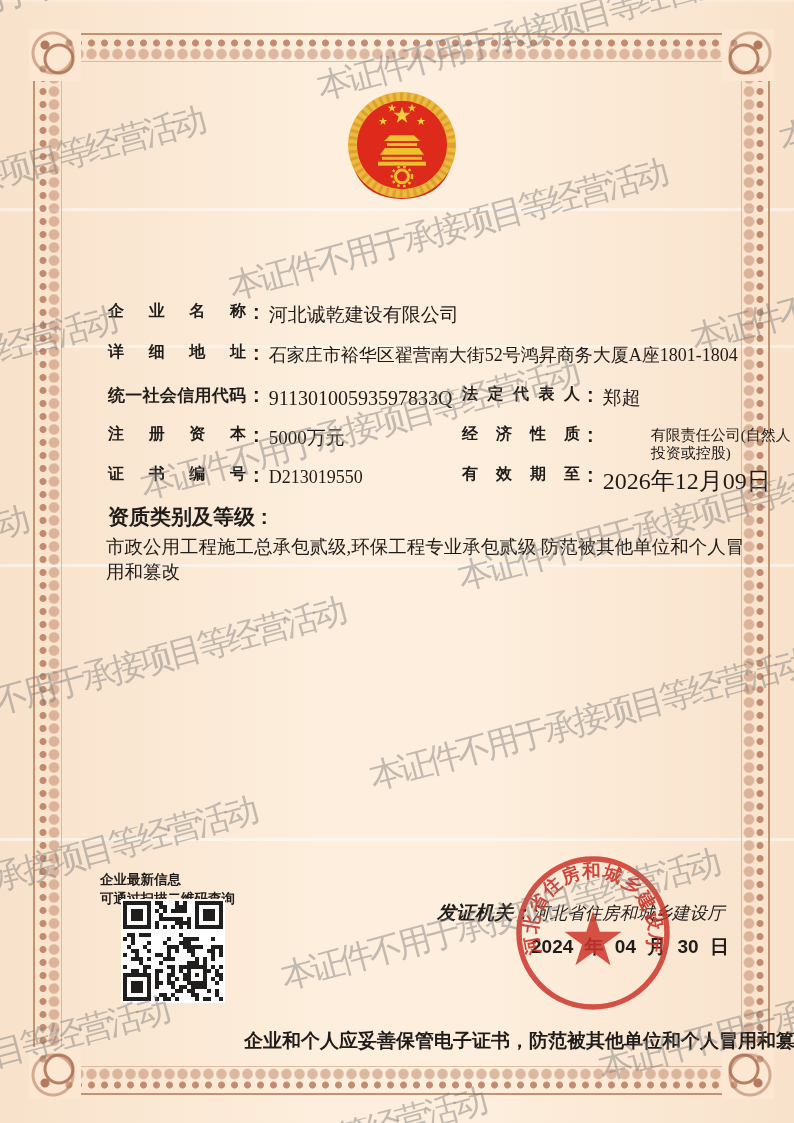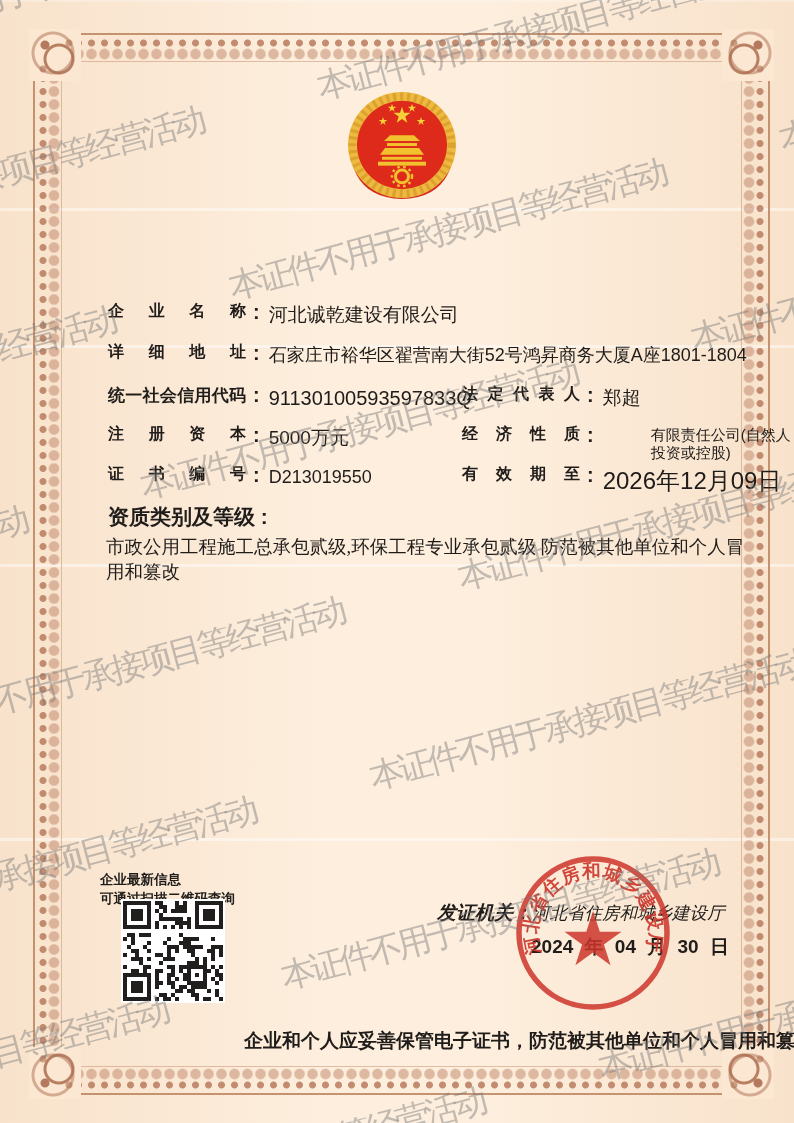--- a/index.html
+++ b/index.html
@@ -51,21 +51,21 @@
   .title{position:absolute;top:226px;left:0;width:100%;text-align:center;
     font-size:40px;font-weight:bold;letter-spacing:16px;text-indent:16px;color:#8a6530;}
 
   
   .fitem{position:absolute;display:flex;align-items:flex-start;}
   .flabel{display:inline-block;width:138px;font-weight:bold;font-size:16px;
     text-align:justify;text-align-last:justify;flex:none;}
   .flabel.small{font-size:17px;letter-spacing:0;}
   .flabel.rt{width:118px;}
   .fcolon{font-weight:bold;font-size:20px;padding:0 9px 0 7px;flex:none;}
-  .fvalue{font-family:Liberation Sans, sans-serif;font-size:19px;padding-top:1px;}
+  .fvalue{font-family:Liberation Serif, serif;font-size:19px;padding-top:1px;}
   .fvalue.num{font-size:20px;padding-top:3px;}
   .fvalue.sm{font-size:15px;width:150px;line-height:1.2;padding-top:2px;margin-left:48px;}
   .qhead{position:absolute;left:108px;top:503px;font-weight:bold;font-size:21px;}
   .qtext{position:absolute;left:106px;top:534px;width:640px;
     font-family:"Liberation Serif","DejaVu Serif",serif;font-size:18.5px;}
 
   
   .qr-cap{position:absolute;left:100px;width:150px;text-align:left;
     font-weight:bold;font-size:13.5px;margin-top:20px;}
   .qr{position:absolute;left:121px;top:899px;width:104px;height:104px;}

